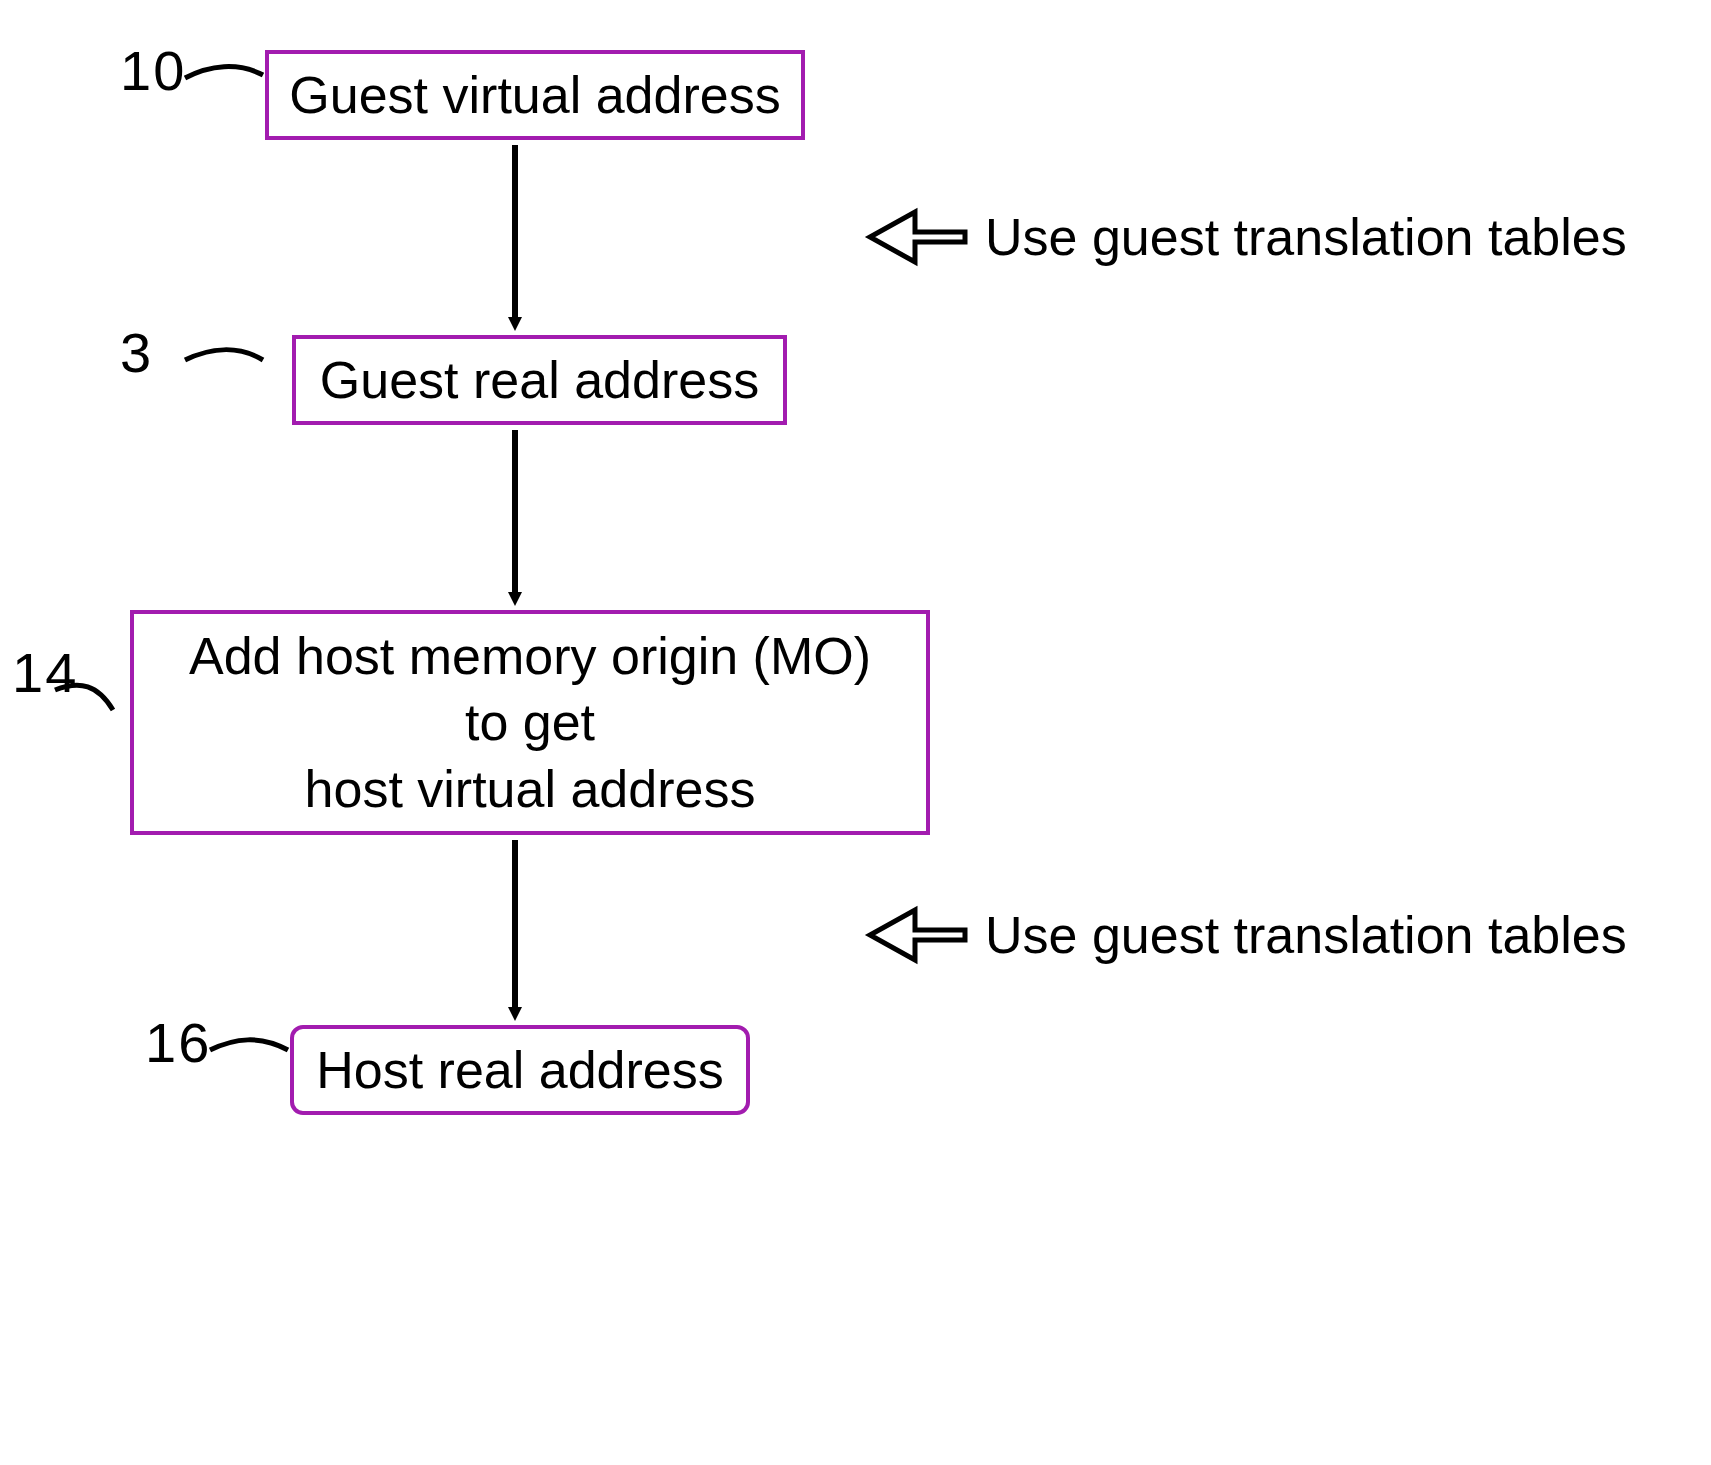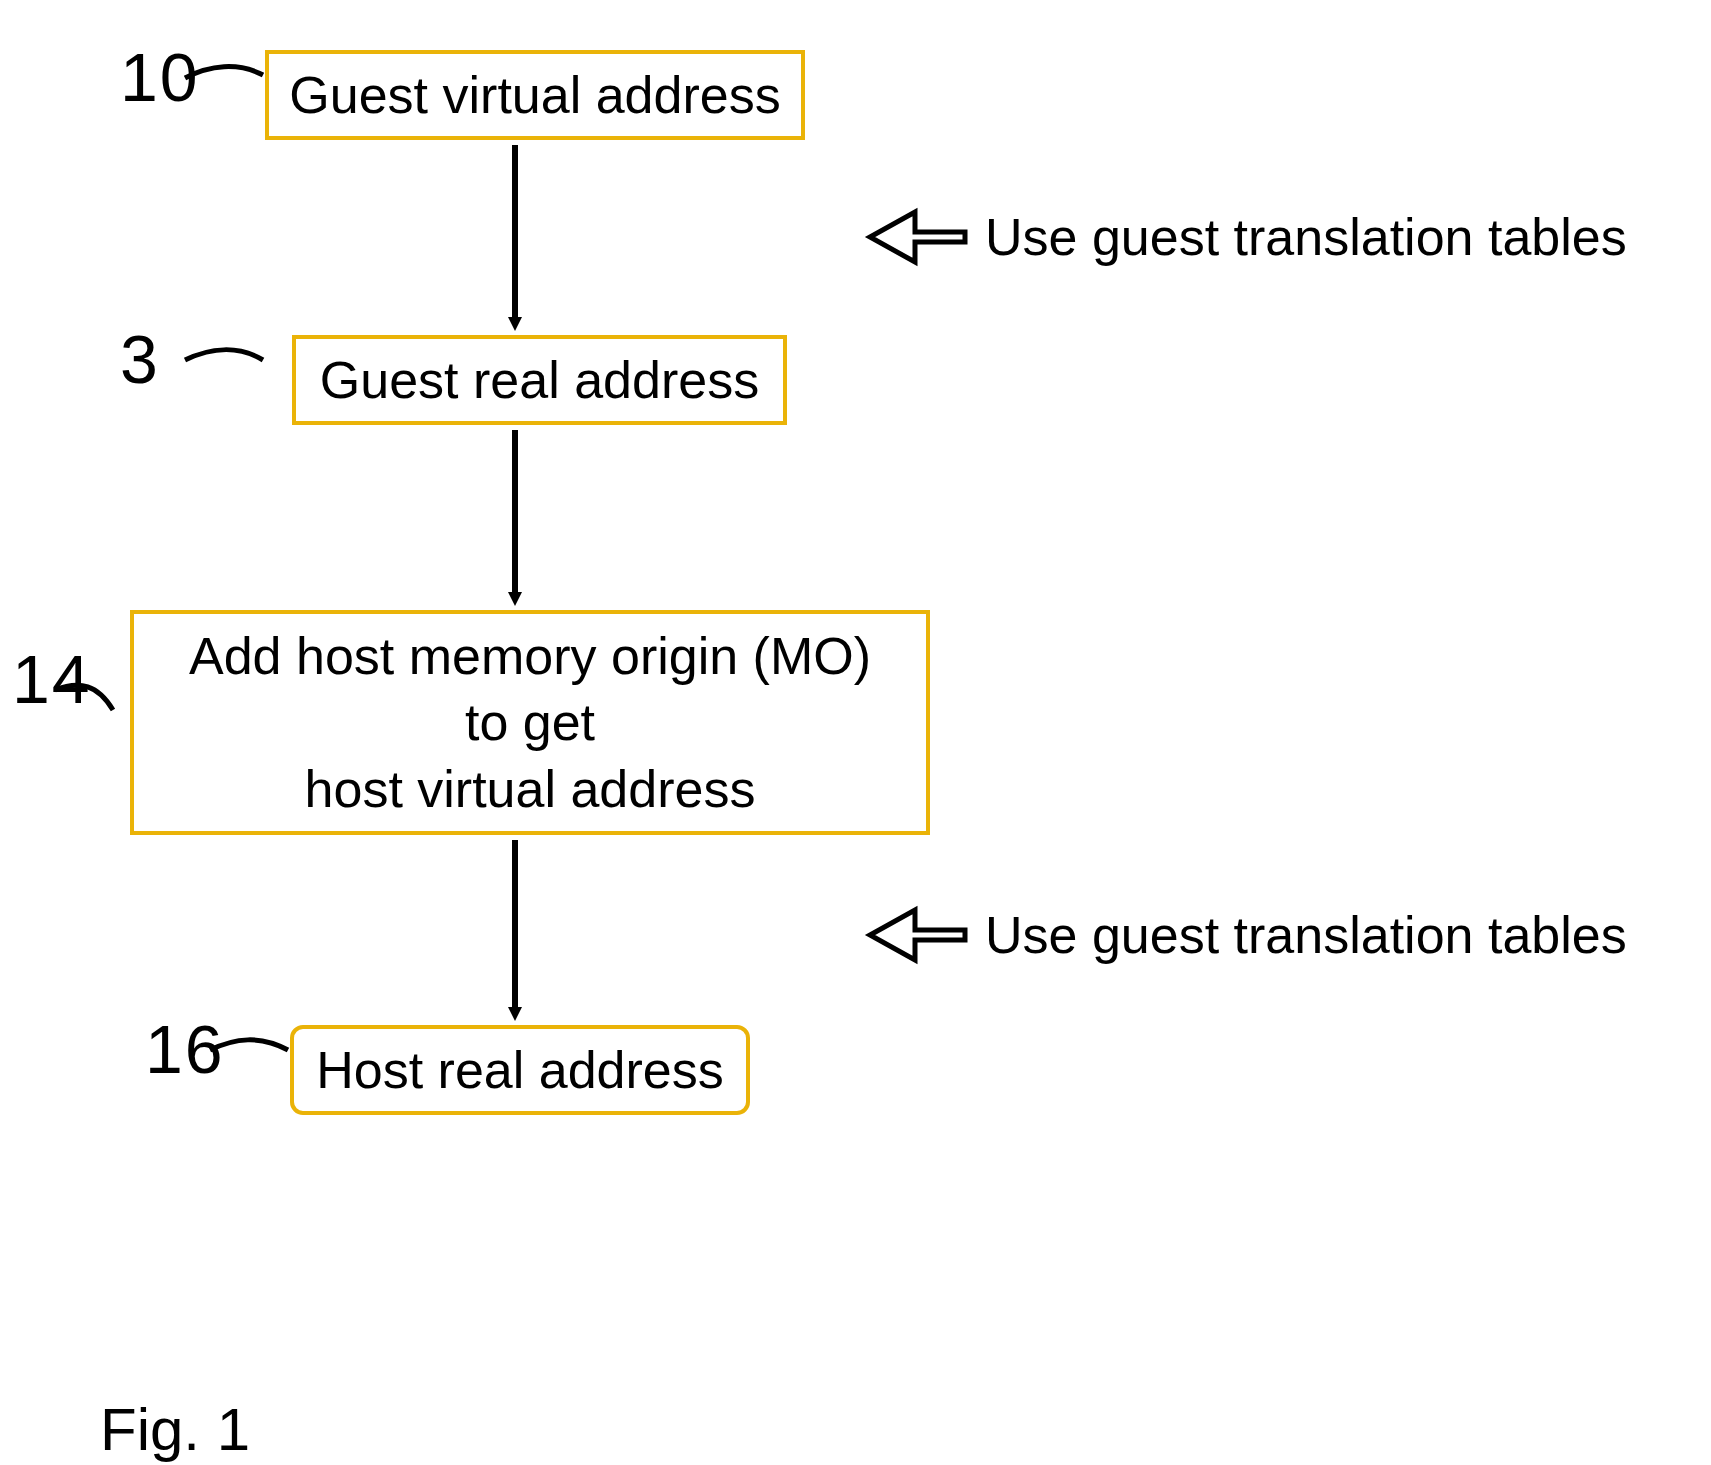--- a/index.html
+++ b/index.html
@@ -11,34 +11,34 @@
     font-family: Arial, Helvetica, sans-serif;
     color: #000;
   }
   .stage {
     position: relative;
     width: 1711px;
     height: 1465px;
   }
   .box {
     position: absolute;
-    border: 4px solid #eab308;
+    border: 4px solid #a21caf;
     background: #fff;
     display: flex;
     align-items: center;
     justify-content: center;
     text-align: center;
     font-size: 52px;
     line-height: 1.28;
     padding: 8px 16px;
     box-sizing: border-box;
   }
   .num {
     position: absolute;
-    font-size: 68px;
+    font-size: 56px;
     letter-spacing: 2px;
   }
   .annot {
     position: absolute;
     font-size: 52px;
     white-space: nowrap;
   }
   .caption {
     position: absolute;
     font-size: 60px;
@@ -78,21 +78,20 @@
   <div class="num" style="left:12px; top:640px;">14</div>
 
   <div class="box" style="left:290px; top:1025px; width:460px; height:90px;border-radius:13px;">
     <span>Host real address</span>
   </div>
   <div class="num" style="left:145px; top:1010px;">16</div>
 
   <div class="annot" style="left:985px; top:207px;">Use guest translation tables</div>
   <div class="annot" style="left:985px; top:905px;">Use guest translation tables</div>
 
-  <div class="fig" style="left:100px; top:1395px;">Fig. 1</div>
 
   <svg class="overlay" viewBox="0 0 1711 1465">
     <defs>
       <marker id="arrowhead" markerWidth="14" markerHeight="14" refX="3" refY="7" orient="auto" markerUnits="userSpaceOnUse">
         <path d="M0,0 L14,7 L0,14 Z" fill="#000"></path>
       </marker>
     </defs>
 
     <path d="M185,78 C210,65 238,62 263,75" stroke="#000" stroke-width="5" fill="none"></path>
 

